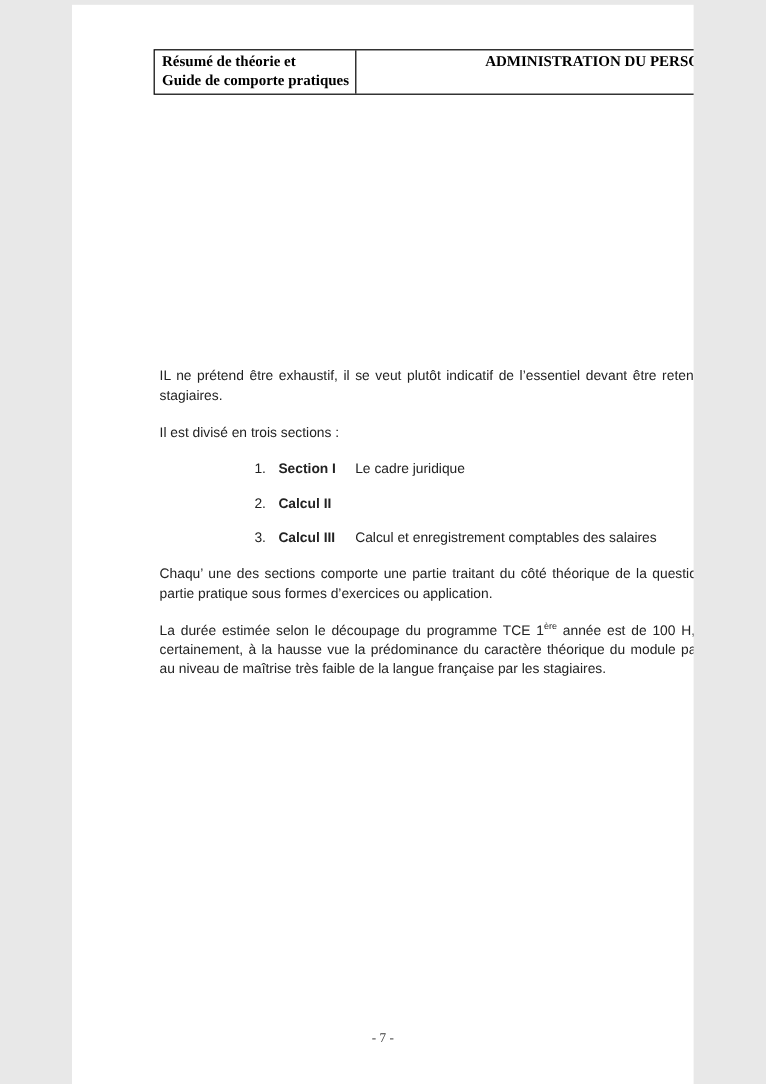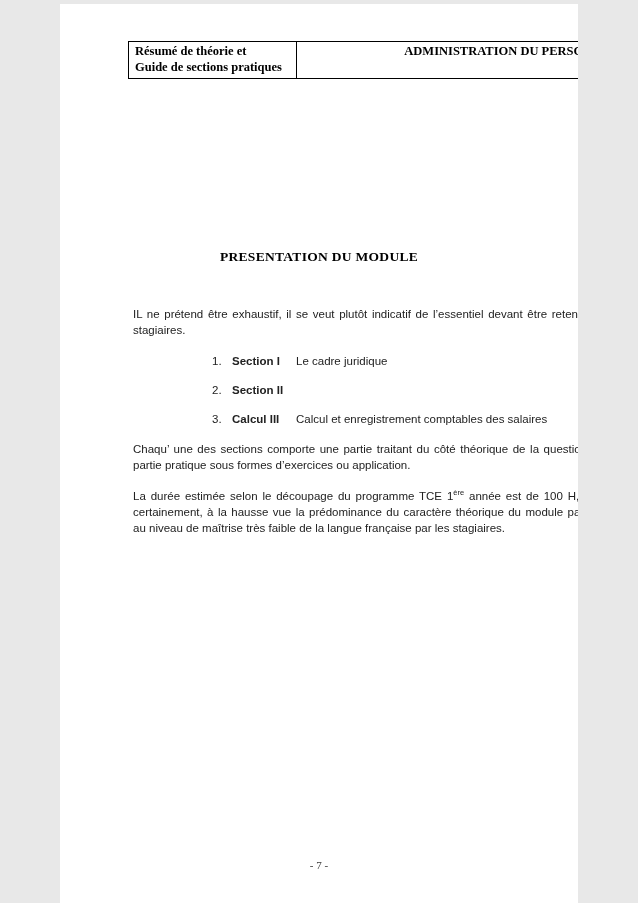--- a/index.html
+++ b/index.html
@@ -109,44 +109,44 @@
   }
 </style>
 </head>
 <body>
 
 <div class="page">
 
   <div class="header-table">
     <div class="header-cell-left">
       <div>Résumé de théorie et</div>
-      <div>Guide de sections pratiques</div>
+      <div>Guide de comporte pratiques</div>
     </div>
     <div class="header-cell-right">
       <span>ADMINISTRATION DU PERSONNEL</span>
     </div>
   </div>
 
-  <div class="doc-title">PRESENTATION DU MODULE</div>
 
   <div class="body-text">
 
 
     <p>IL ne prétend être exhaustif, il se veut plutôt  indicatif de l’essentiel devant être retenu par les stagiaires.</p>
 
+    <p class="intro-list">Il est divisé en trois sections :</p>
 
     <div class="sections-list">
       <div class="list-item">
         <span class="list-number">1.</span>
         <span class="list-name">Section I</span>
         <span class="list-desc">Le cadre juridique</span>
       </div>
       <div class="list-item">
         <span class="list-number">2.</span>
-        <span class="list-name">Section II</span>
+        <span class="list-name">Calcul II</span>
       </div>
       <div class="list-item">
         <span class="list-number">3.</span>
         <span class="list-name">Calcul III</span>
         <span class="list-desc">Calcul et enregistrement comptables des salaires</span>
       </div>
     </div>
 
     <p>Chaqu’ une   des sections comporte une partie traitant du côté théorique de la question  et une partie pratique sous formes d’exercices ou application.</p>
 

